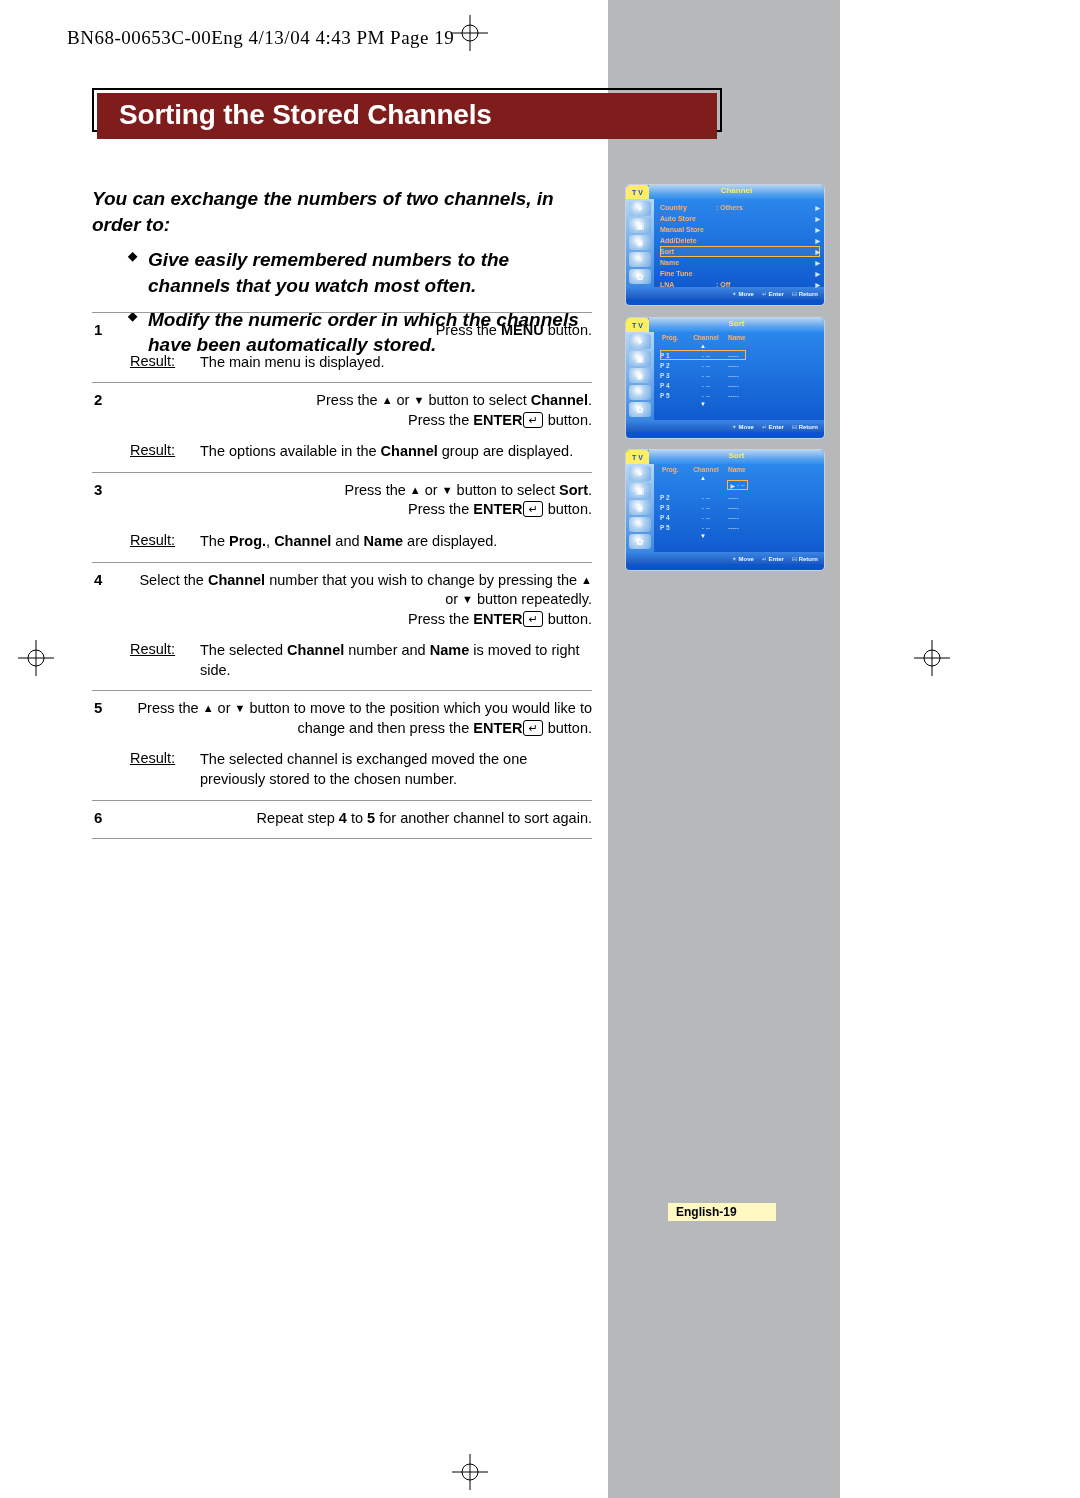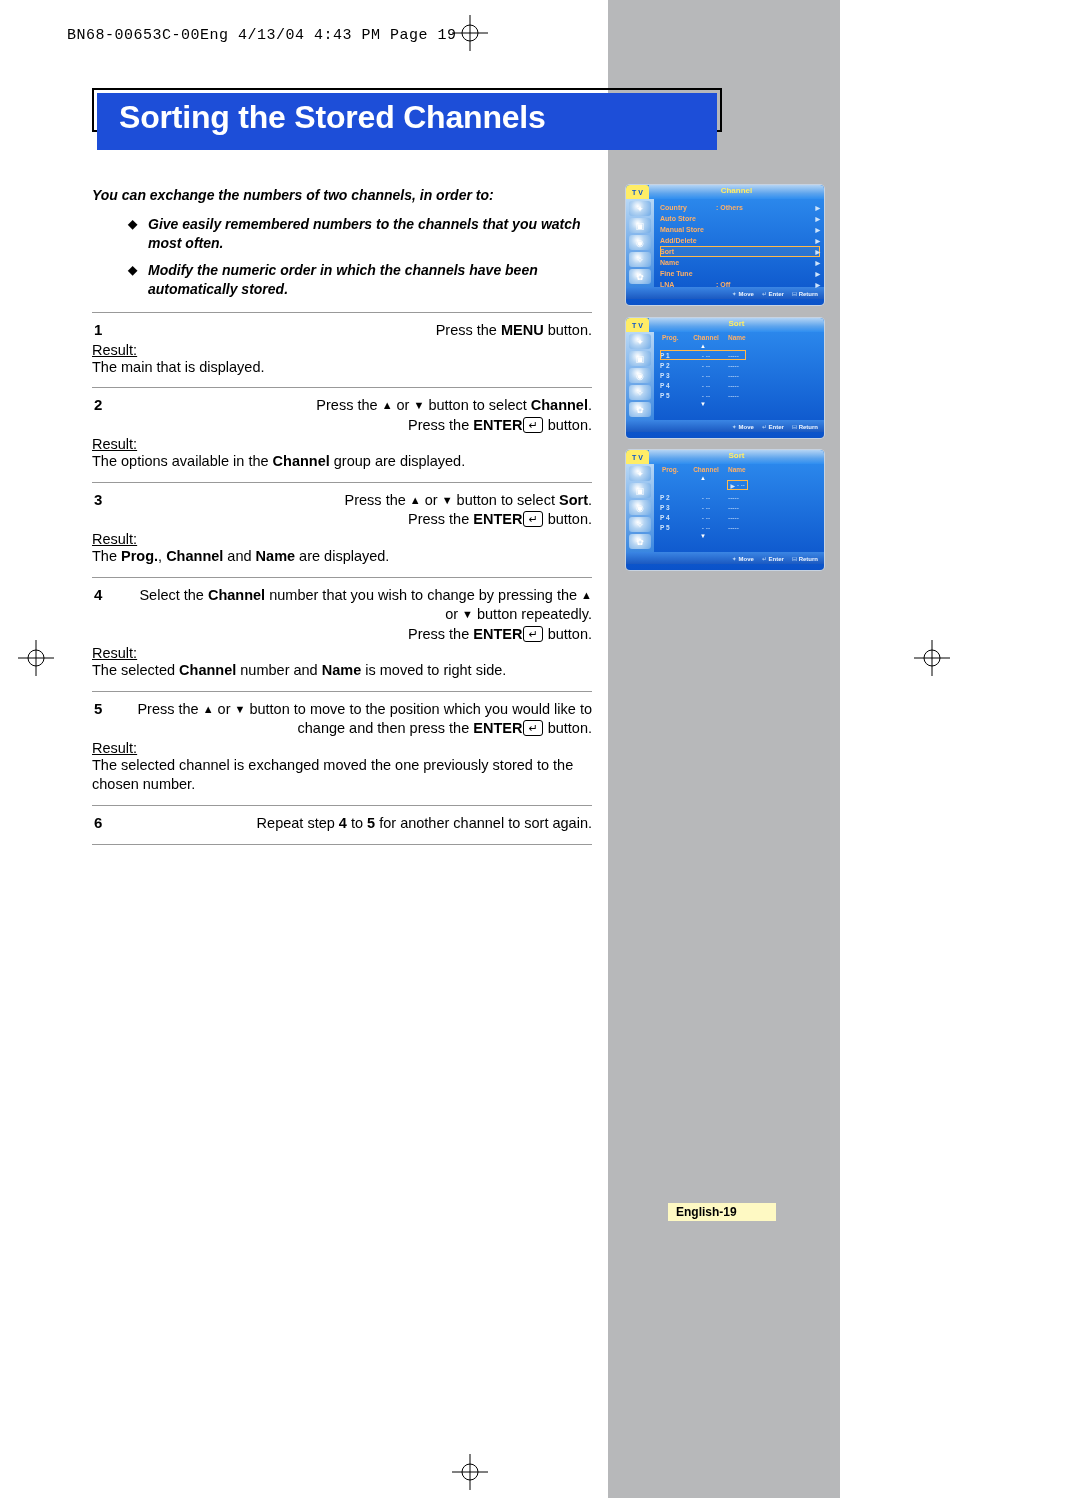--- a/index.html
+++ b/index.html
@@ -1,36 +1,36 @@
 <!DOCTYPE html>
 <html><head>
 <meta charset="utf-8">
 <style>
   * { box-sizing: border-box; margin: 0; padding: 0; }
   body { font-family: Arial, Helvetica, sans-serif; background: #fff; width: 1080px; height: 1498px; position: relative; color: #000; }
-  .crop-head { position: absolute; top: 27px; left: 67px; font-family: Liberation Mono, monospace; font-size: 15px; letter-spacing: 0.5px; }
+  .crop-head { position: absolute; top: 27px; left: 67px; font-family: Liberation Serif, serif; font-size: 19px; letter-spacing: 0.5px; }
   .regmark-top { position: absolute; top: 15px; left: 452px; width: 36px; height: 36px; }
   .regmark-bottom { position: absolute; bottom: 8px; left: 452px; width: 36px; height: 36px; }
   .regmark-left { position: absolute; top: 640px; left: 18px; width: 36px; height: 36px; }
   .regmark-right { position: absolute; top: 640px; right: 130px; width: 36px; height: 36px; }
   .regmark svg { width: 100%; height: 100%; }
   .gray-col { position: absolute; top: 0; left: 608px; width: 232px; height: 1498px; background: #b7b8ba; }
   .page { position: absolute; top: 88px; left: 92px; width: 630px; border: 2px solid #000; height: 44px; }
-  .title-bar { background: #1d4ed8; color: #fff; font-weight: 900; font-size: 32px; padding: 6px 0 14px 22px; margin: 3px 3px 3px 3px; letter-spacing: -0.2px; font-family: Arial, Helvetica, sans-serif; }
-  .intro { position: absolute; top: 186px; left: 92px; width: 500px; font-style: italic; font-weight: bold; font-size: 14px; line-height: 1.35; }
+  .title-bar { background: #7f1d1d; color: #fff; font-weight: 900; font-size: 28px; padding: 6px 0 8px 22px; margin: 3px 3px 3px 3px; letter-spacing: -0.2px; font-family: Arial, Helvetica, sans-serif; }
+  .intro { position: absolute; top: 186px; left: 92px; width: 500px; font-style: italic; font-weight: bold; font-size: 19px; line-height: 1.35; }
   .intro .bullets { margin-top: 10px; padding-left: 36px; }
   .intro .bullet { position: relative; padding-left: 20px; margin-bottom: 8px; }
   .intro .bullet::before { content: "◆"; position: absolute; left: 0; top: 1px; font-style: normal; font-size: 12px; }
   .steps { position: absolute; top: 312px; left: 92px; width: 500px; font-size: 14.5px; }
   .step { border-top: 1.3px solid #999; padding: 8px 0 10px 0; font-family: Arial, sans-serif; }
   .steps .step:first-child { border-top: 1.3px solid #999; }
   .step-row { display: flex; }
   .step-num { width: 38px; font-weight: bold; font-size: 15px; text-align: left; padding-left: 2px; }
   .step-body { flex: 1; line-height: 1.35; text-align: right; }
-  .result-row { display: flex; margin-top: 1px; flex-direction: column; }
+  .result-row { display: flex; margin-top: 12px; }
   .result-label { width: 70px; text-decoration: underline; padding-left: 0; }
   .result-body { flex: 1; line-height: 1.35; }
   .steps .step:last-child { border-bottom: 1.3px solid #999; }
   .enter-icon { display: inline-block; border: 1.2px solid #000; border-radius: 3px; font-size: 11px; padding: 0 4px; line-height: 14px; vertical-align: 1px; margin: 0 1px; }
   .triangle { font-size: 11px; vertical-align: 1px; }
   
   .osd { position: absolute; left: 626px; width: 198px; background: linear-gradient(180deg,#2f8ef0,#0a52c9); border-radius: 4px; font-size: 7px; color: #fff; box-shadow: 0 0 0 1px #c7d3e2; overflow: hidden; font-family: Arial, sans-serif; }
   .osd .osd-top { display: flex; height: 14px; align-items: stretch; }
   .osd .tv-tab { background: #ffed66; color: #0a52c9; font-weight: bold; padding: 1px 6px; border-radius: 3px 3px 0 0; font-size: 7px; display: flex; align-items: center; }
   .osd .osd-title { flex: 1; text-align: center; color: #ffed66; font-weight: bold; font-size: 8px; padding-top: 1px; background: linear-gradient(180deg,#b4d4f4,#5da4ed 60%,#2f8ef0); border-radius: 0 4px 0 0; }
@@ -114,21 +114,21 @@
 <div class="steps">
 
   <div class="step">
     <div class="step-row">
       <div class="step-num">1</div>
       <div class="step-body">Press the <b>MENU</b> button.</div>
     </div>
     <div class="step-row result-row">
       <div class="step-num"></div>
       <div class="result-label">Result:</div>
-      <div class="result-body">The main that is displayed.</div>
+      <div class="result-body">The main menu is displayed.</div>
     </div>
   </div>
 
   <div class="step">
     <div class="step-row">
       <div class="step-num">2</div>
       <div class="step-body">Press the <span class="triangle">▲</span> or <span class="triangle">▼</span> button to select <b>Channel</b>.<br>Press the <b>ENTER</b><span class="enter-icon">↵</span> button.</div>
     </div>
     <div class="step-row result-row">
       <div class="step-num"></div>

